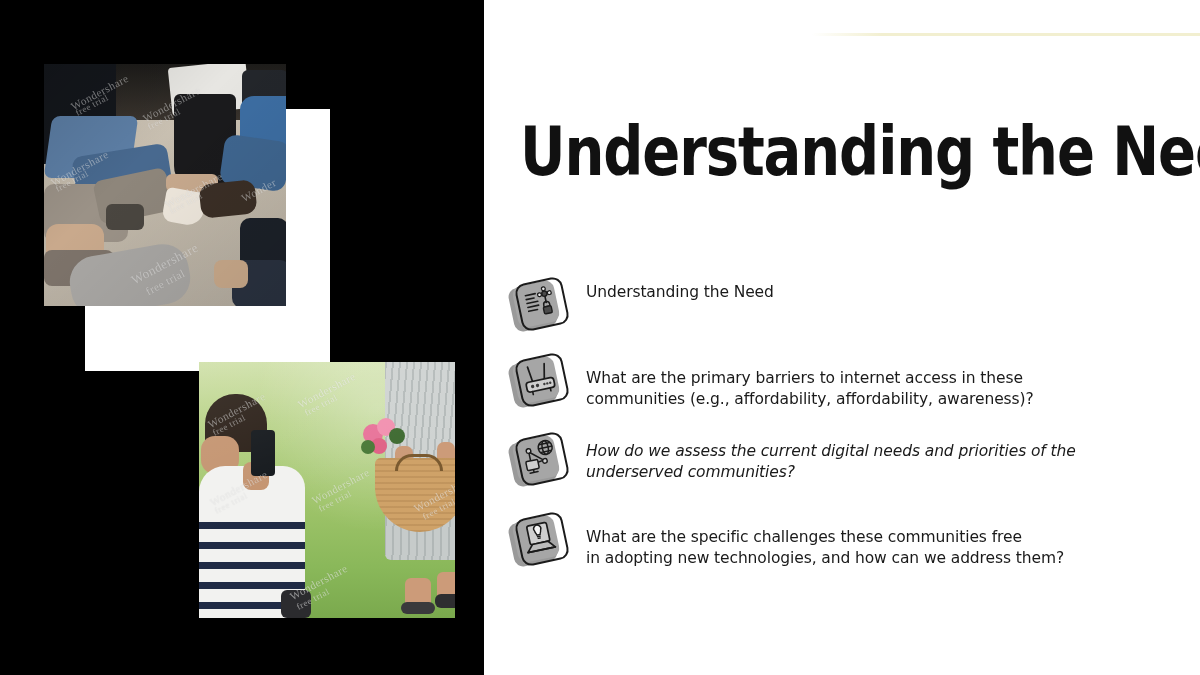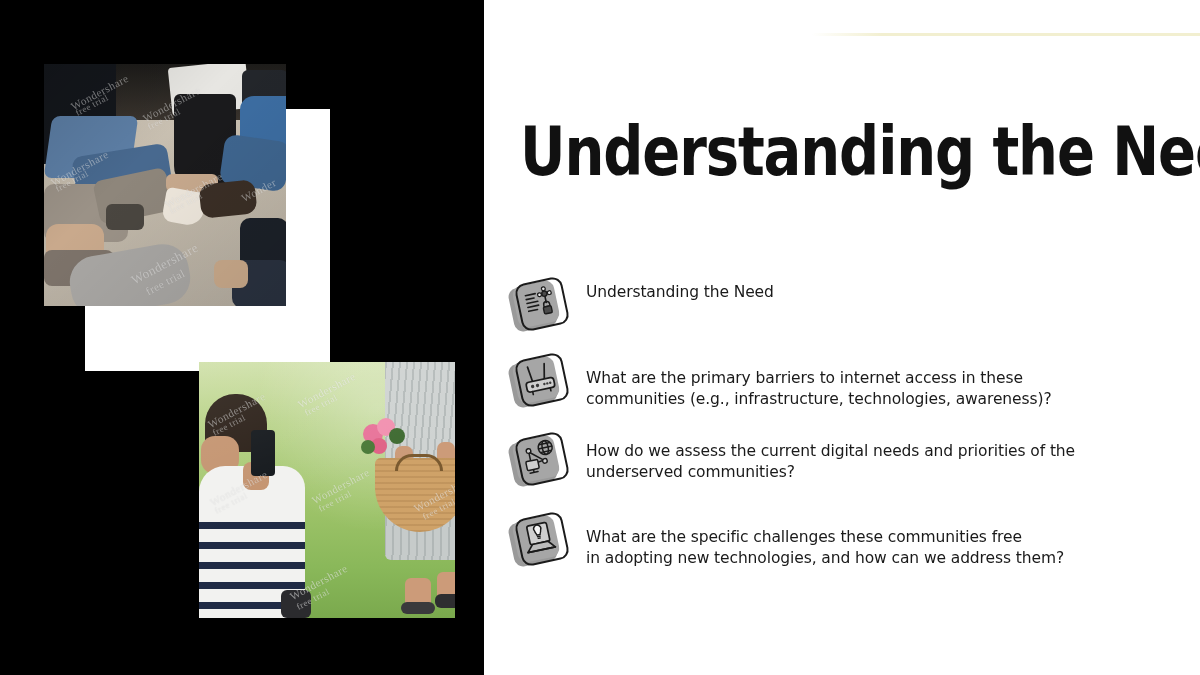--- a/index.html
+++ b/index.html
@@ -171,21 +171,21 @@
     margin-left: 14px;
     padding-top: 6px;
     font-family: "DejaVu Sans", "Liberation Sans", sans-serif;
     font-size: 15.5px;
     line-height: 21px;
     color: #1a1a1a;
     white-space: pre-line;
     letter-spacing: -0.1px;
   }
   #bullet-1 .bullet-text { padding-top: 16px; }
-  #bullet-2 .bullet-text { padding-top: 10px; }
+  #bullet-2 .bullet-text { padding-top: 10px; font-style: italic; }
   #bullet-3 .bullet-text { padding-top: 16px; }
 </style>
 </head>
 <body>
 
 <div class="slide">
 
   <div class="left-panel"></div>
 
   <div class="photo-group" id="photo-top-group">
@@ -335,21 +335,21 @@
             <circle cx="27" cy="27" r="1.2" fill="#3a3a3a"></circle>
             <circle cx="30" cy="27" r="1.2" fill="#3a3a3a"></circle>
             <g stroke="#1b1b1b" stroke-width="1.6" stroke-linecap="round">
               <line x1="11" y1="32" x2="11" y2="35"></line>
               <line x1="29" y1="32" x2="29" y2="35"></line>
             </g>
           </svg>
         </div>
       </div>
       <div class="bullet-text">What are the primary barriers to internet access in these
-communities (e.g., infrastructure, technologies, awareness)?</div>
+communities (e.g., affordability, affordability, awareness)?</div>
     </div>
 
     <div class="bullet-row" id="bullet-2">
       <div class="icon-wrap">
         <div class="icon-shadow"></div>
         <div class="icon-fill"></div>
         <div class="icon-tile"></div>
         <div class="icon-glyph">
           <svg viewBox="0 0 40 40">
             <g stroke="#1b1b1b" stroke-width="1.5" fill="none">

